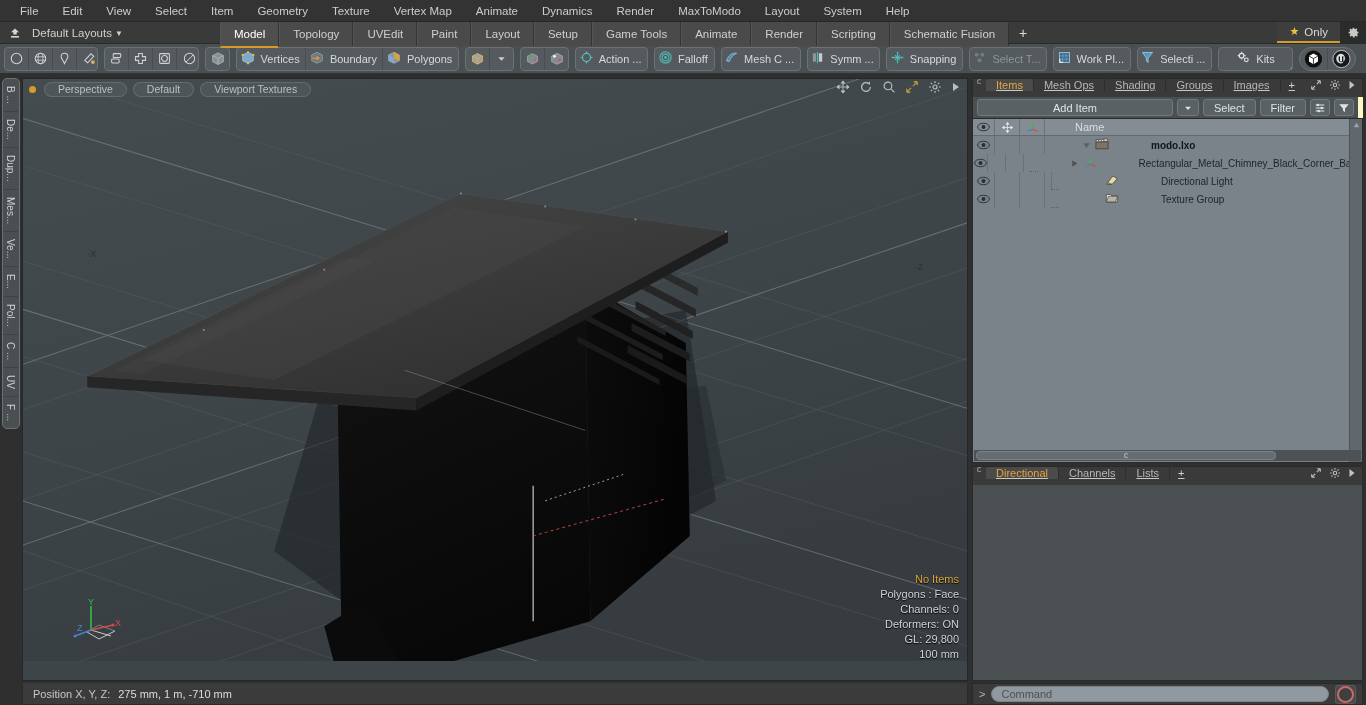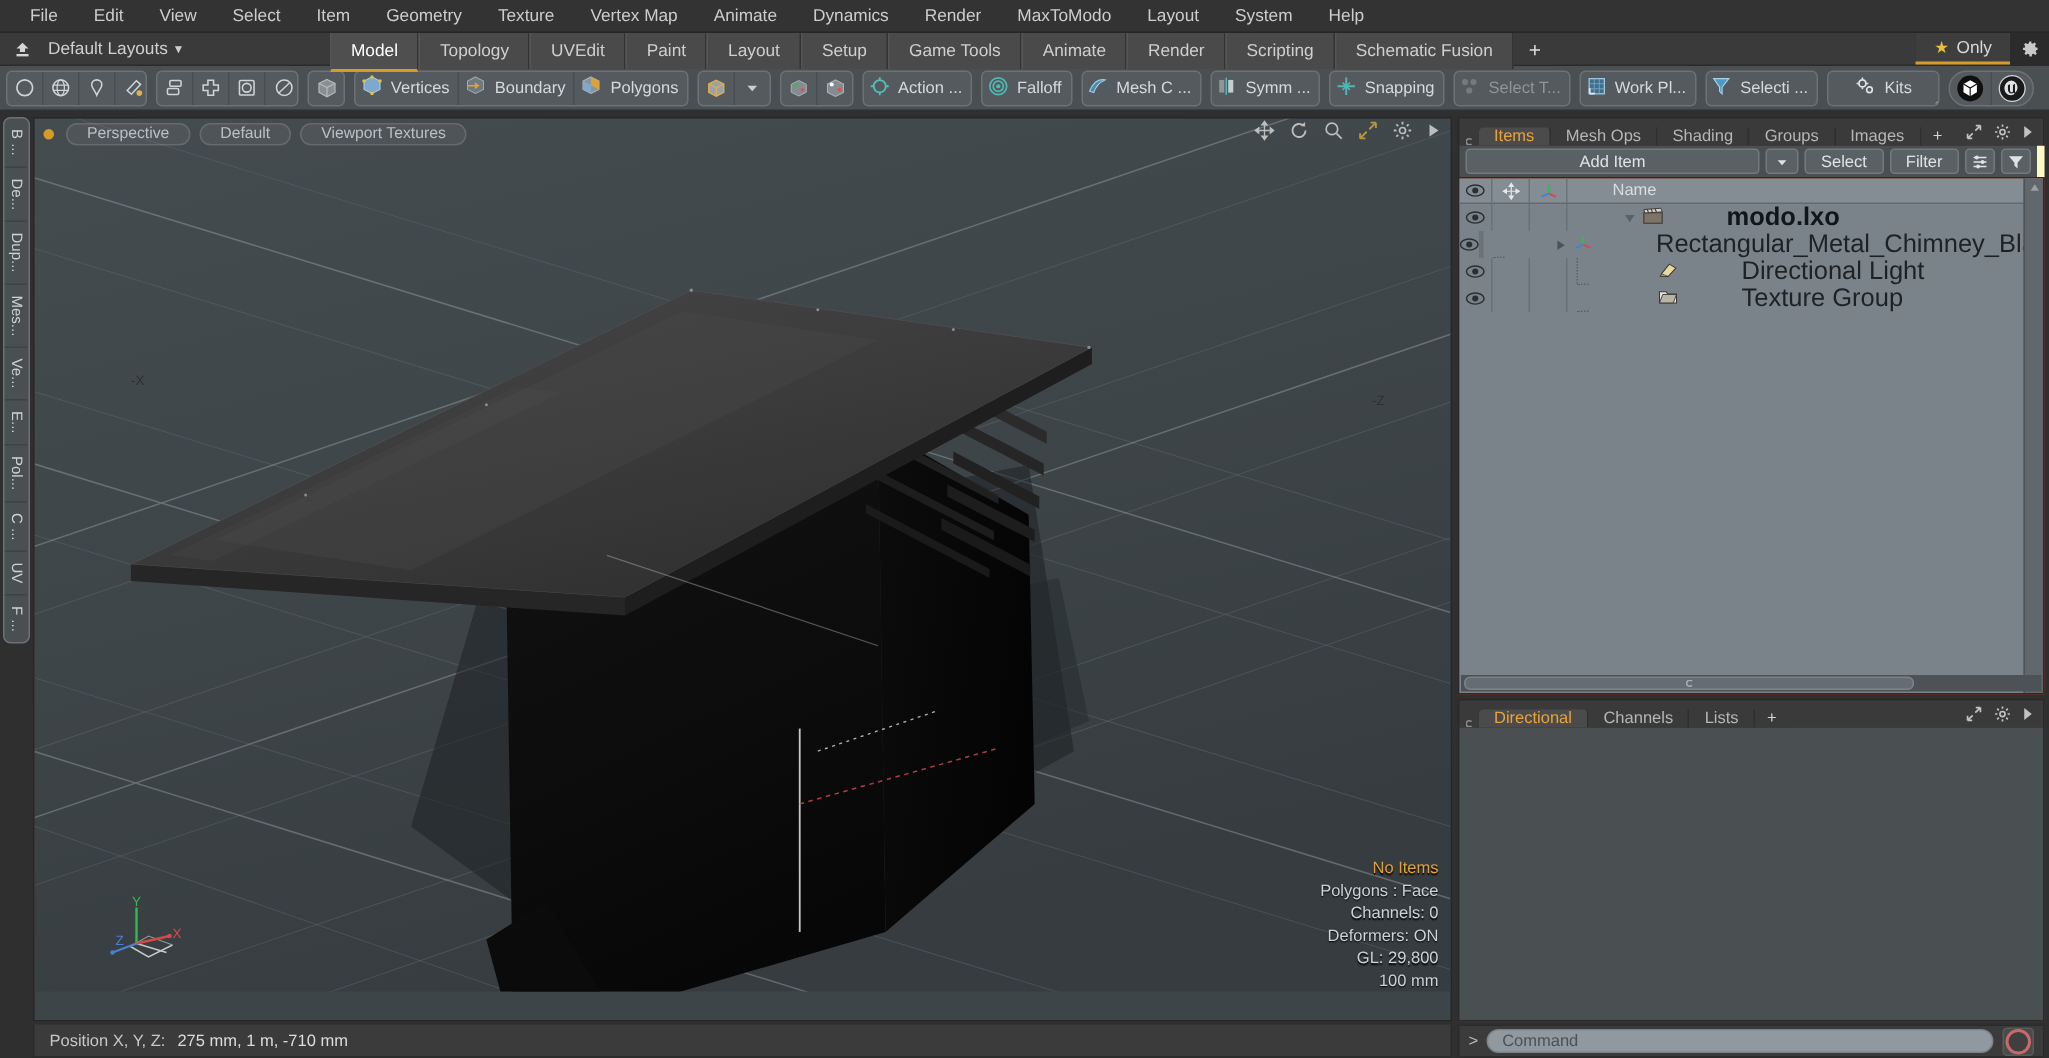--- a/index.html
+++ b/index.html
@@ -127,22 +127,22 @@
     padding-left: 10px; font-size: 11px; color:#cfcfcf; margin-top:2px;
   }
   .statusbar .lbl { color:#c7c7c7; }
   .statusbar .val { color:#dcdcdc; margin-left: 8px; }
 
   
   .right { width: 396px; flex: 0 0 396px; display:flex; flex-direction:column; background:#2f2f2f; padding: 4px 3px 0 2px;}
 
   .pane { display:flex; flex-direction:column; min-height:0; }
   .pane-tabs {
-    height: 19px; display:flex; align-items:flex-end; background:#3a3a3a;
-    border:1px solid #2a2a2a; border-bottom:none; position:relative;
+    height: 19px; display:flex; align-items:flex-start; background:#3a3a3a;
+    border:1px solid #2a2a2a; border-bottom:none; position:relative;text-decoration:underline;
   }
   .pane-grip { width:13px; display:flex; align-items:center; justify-content:center; }
   .pane-grip i { display:block; width:5px; height:5px; border:1px solid #8b8b8b; border-radius:50%; border-right-color:transparent;}
   .ptab {
     padding: 0 10px; display:flex; align-items:center; font-size:11px; color:#b6b6b6;
     background:#3a3a3a; border-right:1px solid #2e2e2e;
   }
   .ptab.active { background:#4b4b4b; color:#e8a33d; border-top-left-radius:3px; border-top-right-radius:3px;}
   .ptab.plus { color:#d4d4d4; padding:0 8px; border-right:none;}
   .pane-tools { margin-left:auto; display:flex; align-items:center; gap:7px; padding-right:6px;}
@@ -178,21 +178,21 @@
     border-bottom:1px solid #636b71; flex:0 0 17px;
   }
   .th { display:flex; align-items:center; justify-content:center; border-right:1px solid #6a7279; }
   .th.c1 { width: 22px; } .th.c2 { width: 25px; } .th.c3 { width: 25px; }
   .th.cn { flex:1; justify-content:flex-start; padding-left: 30px; font-size:11px; color:#d9dde0; }
   .tree-body { flex:1; background:#7b838a; overflow:hidden; position:relative;}
   .trow { height: 18px; display:flex; align-items:stretch; }
   .tc { border-right:1px solid #6a7279; display:flex; align-items:center; justify-content:center;}
   .tc.c1 { width:22px; } .tc.c2 { width:25px; } .tc.c3 { width:25px; }
   .tc.cn { flex:1; justify-content:flex-start; border-right:none; padding-left:4px; gap:4px; }
-  .tname { font-size:17px; color:#1d2225; white-space:nowrap;padding-left:38px;}
+  .tname { font-size:10px; color:#1d2225; white-space:nowrap;padding-left:38px;}
   .tname.root { font-weight:bold; color:#10161a; }
   .indent1 { width: 44px; }
   .twisty { width:10px; display:inline-flex; align-items:center; justify-content:center;}
   .tree-scroll-h {
     position:absolute; left:1px; right:1px; bottom:1px; height:11px; background:#4c5256;
   }
   .tree-scroll-h .thumb {
     position:absolute; left:2px; top:1px; height:9px; width:300px; background:#666d72;
     border:1px solid #7c8388; border-radius:4px; display:flex; align-items:center; justify-content:center;
   }

